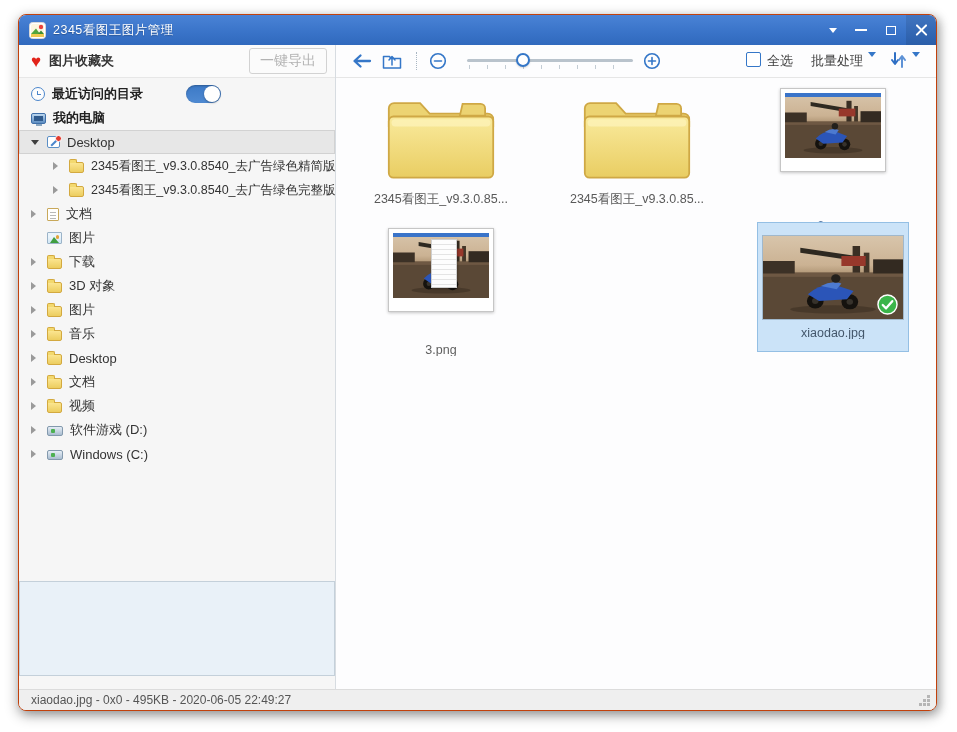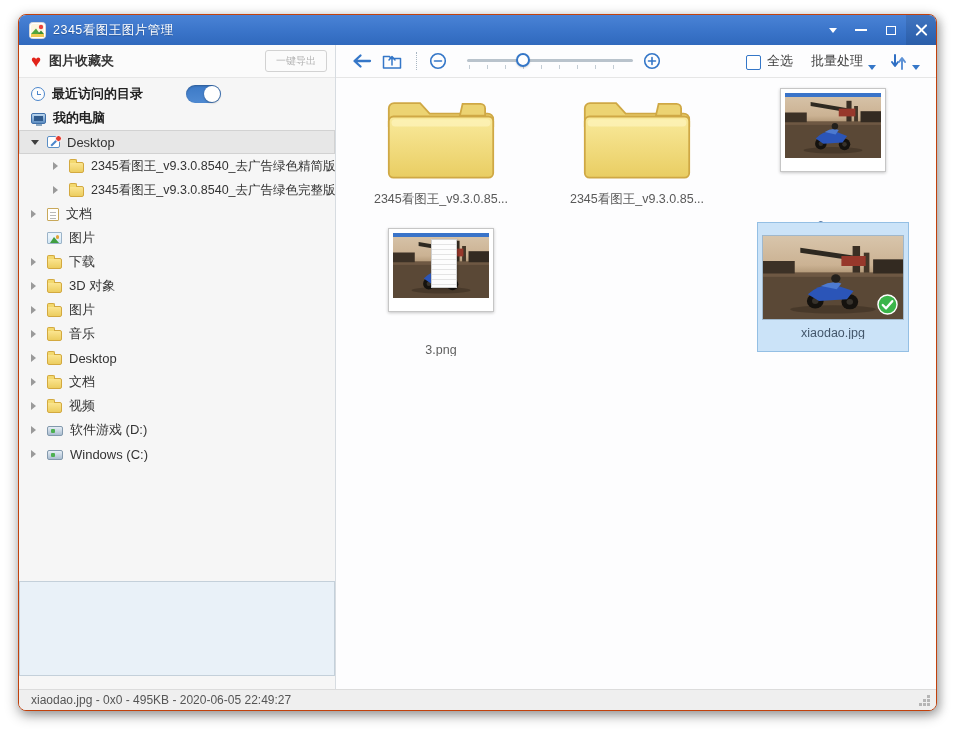--- a/index.html
+++ b/index.html
@@ -33,21 +33,21 @@
   
   .content-row { flex:1 1 auto; display:flex; min-height:0; }
 
   
   .sidebar { width:317px; flex:0 0 317px; background:#f6f6f6; border-right:1px solid #d7dce1;
     position:relative; display:flex; flex-direction:column; }
   .sidebar-header { height:33px; flex:0 0 33px; background:#fbfbfb; border-bottom:1px solid #e7e7e7;
     display:flex; align-items:center; padding:0 8px 0 12px; }
   .heart { color:#e2231a; font-size:17px; line-height:1; margin-right:8px; }
   .sb-title { font-size:13px; font-weight:bold; color:#333; flex:1 1 auto; }
-  .export-btn { font-size:10px; color:#b3b3b3; background:transparent; border:1px solid #d2d2d2;
+  .export-btn { font-size:14px; color:#b3b3b3; background:transparent; border:1px solid #d2d2d2;
     border-radius:3px; padding:3px 10px; font-family:inherit; }
 
   .tree { flex:1 1 auto; padding-top:4px; overflow:hidden; }
   .tree-row { height:24px; display:flex; align-items:center; font-size:13px; color:#333;
     white-space:nowrap; overflow:hidden; position:relative; padding-left:12px; }
   .tree-row.bold { font-weight:bold; color:#222; }
   .tree-row.selected { background:#e7e7e7; box-shadow:inset 0 0 0 1px #d2d2d2; }
   .tree-row.indent-2 { padding-left:34px; font-size:12.5px; }
   .arrow { width:16px; flex:0 0 16px; display:flex; align-items:center; justify-content:flex-start; }
   .arrow.gone { width:0; flex-basis:0; }
@@ -93,21 +93,21 @@
   .toolbar { height:33px; flex:0 0 33px; display:flex; align-items:center; padding:0 16px 0 14px;
     border-bottom:1px solid #e6e6e6; }
   .tb-btn { display:flex; align-items:center; justify-content:center; margin-right:10px; }
   .tb-sep { width:1px; height:18px; border-left:1px dotted #a9b6c2; margin:0 12px 0 4px; }
   .slider { position:relative; width:166px; height:22px; margin:0 10px; }
   .slider .track { position:absolute; left:0; right:0; top:9px; height:3px; background:#b9c3cc; border-radius:2px; }
   .slider .ticks { position:absolute; left:2px; right:2px; top:15px; height:4px;
     background:repeating-linear-gradient(90deg,#c3ccd4 0 1px,transparent 1px 18px); }
   .slider .handle { position:absolute; top:3px; left:calc(34% - 7px); width:14px; height:14px; border-radius:50%;
     background:#fff; border:2px solid #3577c8; box-shadow:0 1px 2px rgba(0,0,0,.15); }
-  .tb-right { margin-left:auto; display:flex; align-items:flex-end; }
+  .tb-right { margin-left:auto; display:flex; align-items:flex-start; }
   .checkbox { width:15px; height:15px; border:1.5px solid #3577c8; border-radius:2px; background:#fff; margin-right:6px; }
   .tb-label { font-size:13px; color:#3d3d3d; }
   .caret-b { width:0; height:0; border-left:4px solid transparent; border-right:4px solid transparent; border-top:5px solid #3577c8; margin-left:5px; }
   .gap-18 { width:18px; } .gap-14 { width:14px; }
 
   
   .grid { flex:1 1 auto; padding:10px 0 0 7px; display:grid; grid-template-columns:196px 196px 196px;
     grid-auto-rows:134px; align-content:start; overflow:hidden; }
   .cell { display:flex; flex-direction:column; align-items:center; }
   .thumb-zone { height:96px; display:flex; align-items:flex-end; justify-content:center; }

